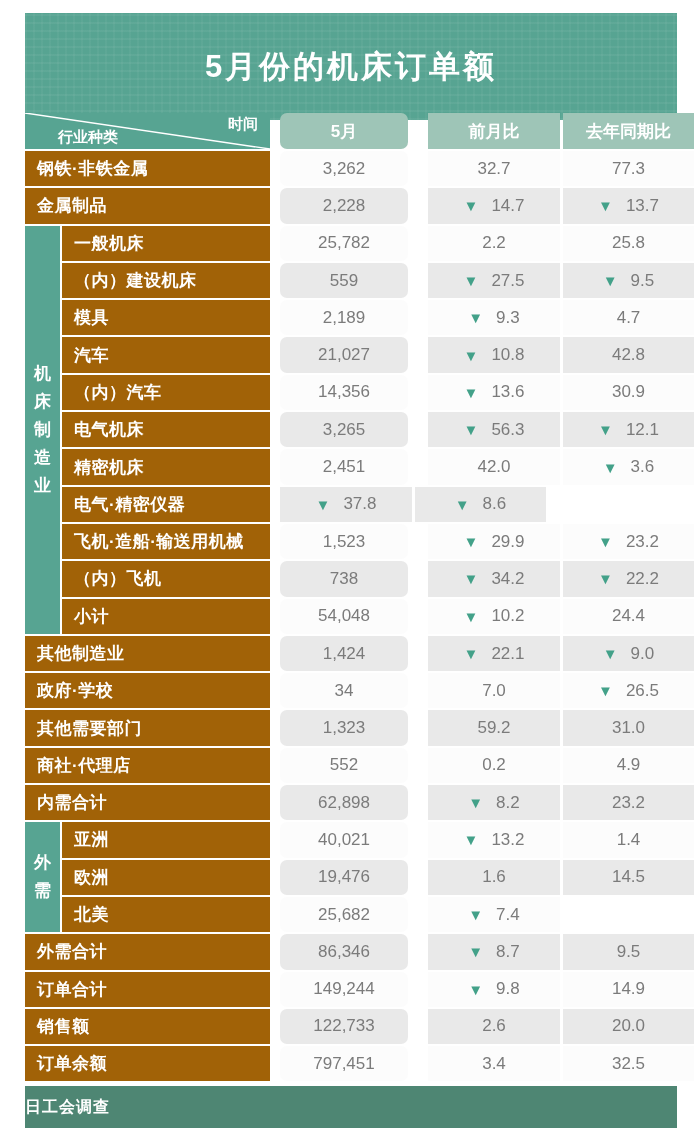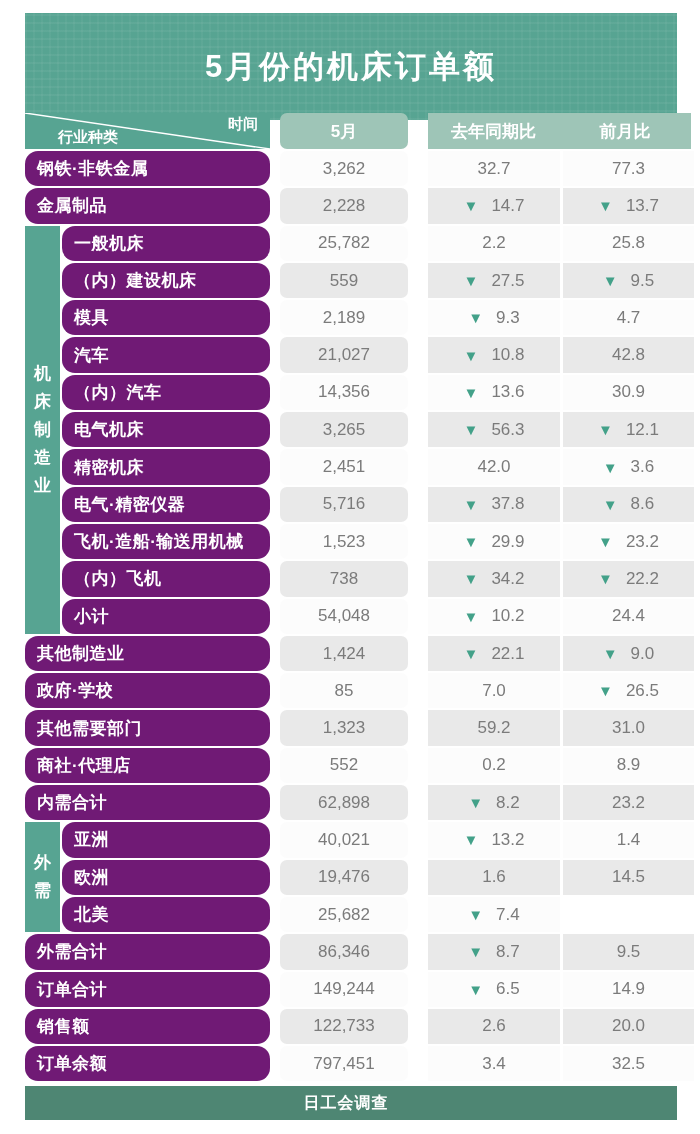--- a/index.html
+++ b/index.html
@@ -42,44 +42,43 @@
   .hcell{
     background:#9ec5b7;color:#ffffff;font-weight:bold;font-size:17px;
     display:flex;align-items:center;justify-content:center;flex:none;
   }
   .c1{width:128px;margin-right:20px;border-radius:7px;}
   .c2{width:132px;margin-right:3px;}
   .c3{width:131px;}
   .table-body{position:relative;}
   .row{display:flex;height:35.3px;margin-bottom:2px;}
   .label-cell{
-    width:245px;margin-right:10px;background:#701a75;color:#fff;
+    width:245px;margin-right:10px;background:#a16207;color:#fff;
     font-weight:bold;font-size:17px;display:flex;align-items:center;
     padding-left:12px;box-sizing:border-box;flex:none;
     letter-spacing:0.5px;
-    border-radius:13px;
   }
   .row.ingroup .label-cell{width:208px;margin-left:37px;}
   .vcell{
     display:flex;align-items:center;justify-content:center;
     font-size:17px;color:#7b7b7b;background:#fcfcfc;flex:none;
   }
   .row.alt .vcell{background:#e9e9e9;}
   .tri{
     color:#43a189;font-size:15px;margin-right:13px;line-height:1;
   }
   .group-cell{
     position:absolute;left:0;width:35px;background:#57a492;color:#fff;
     font-weight:bold;font-size:17px;line-height:1.65;
     display:flex;align-items:center;justify-content:center;
     text-align:center;white-space:pre-line;
   }
   .footer-bar{
-    margin-top:5px;height:34px;background:#4e8673;
-    display:flex;align-items:center;justify-content:center;
+    margin-top:5px;height:42px;background:#4e8673;
+    display:flex;align-items:center;justify-content:flex-start;
     padding-right:10px;box-sizing:border-box;
   }
   .footer-bar span{color:#ffffff;font-size:16px;font-weight:bold;letter-spacing:1px;}
 </style>
 </head>
 <body>
 
 <div class="page">
 
   <div class="title-bar">
@@ -90,22 +89,22 @@
 
     <div class="header-row">
       <div class="corner-cell">
         <svg viewBox="0 0 245 36" preserveAspectRatio="none">
           <line x1="0" y1="0" x2="245" y2="36" stroke="#ffffff" stroke-width="1.4"></line>
         </svg>
         <span class="corner-top">时间</span>
         <span class="corner-bottom">行业种类</span>
       </div>
       <div class="hcell c1">5月</div>
+      <div class="hcell c2">前月比</div>
       <div class="hcell c3">去年同期比</div>
-      <div class="hcell c2">前月比</div>
     </div>
 
     <div class="table-body">
         <div class="row">
           <div class="label-cell">钢铁·非铁金属</div>
           <div class="vcell c1">
             <span>3,262</span>
           </div>
           <div class="vcell c2">
             <span>32.7</span>
@@ -215,23 +214,20 @@
           <div class="vcell c2">
             <span>42.0</span>
           </div>
           <div class="vcell c3">
             <span class="tri">▼</span>
             <span>3.6</span>
           </div>
         </div>
         <div class="row alt ingroup">
           <div class="label-cell">电气·精密仪器</div>
-          <div class="vcell c1">
-            <span>5,716</span>
-          </div>
           <div class="vcell c2">
             <span class="tri">▼</span>
             <span>37.8</span>
           </div>
           <div class="vcell c3">
             <span class="tri">▼</span>
             <span>8.6</span>
           </div>
         </div>
         <div class="row ingroup">
@@ -285,21 +281,21 @@
             <span>22.1</span>
           </div>
           <div class="vcell c3">
             <span class="tri">▼</span>
             <span>9.0</span>
           </div>
         </div>
         <div class="row">
           <div class="label-cell">政府·学校</div>
           <div class="vcell c1">
-            <span>85</span>
+            <span>34</span>
           </div>
           <div class="vcell c2">
             <span>7.0</span>
           </div>
           <div class="vcell c3">
             <span class="tri">▼</span>
             <span>26.5</span>
           </div>
         </div>
         <div class="row alt">
@@ -316,21 +312,21 @@
         </div>
         <div class="row">
           <div class="label-cell">商社·代理店</div>
           <div class="vcell c1">
             <span>552</span>
           </div>
           <div class="vcell c2">
             <span>0.2</span>
           </div>
           <div class="vcell c3">
-            <span>8.9</span>
+            <span>4.9</span>
           </div>
         </div>
         <div class="row alt">
           <div class="label-cell">内需合计</div>
           <div class="vcell c1">
             <span>62,898</span>
           </div>
           <div class="vcell c2">
             <span class="tri">▼</span>
             <span>8.2</span>
@@ -387,21 +383,21 @@
             <span>9.5</span>
           </div>
         </div>
         <div class="row">
           <div class="label-cell">订单合计</div>
           <div class="vcell c1">
             <span>149,244</span>
           </div>
           <div class="vcell c2">
             <span class="tri">▼</span>
-            <span>6.5</span>
+            <span>9.8</span>
           </div>
           <div class="vcell c3">
             <span>14.9</span>
           </div>
         </div>
         <div class="row alt">
           <div class="label-cell">销售额</div>
           <div class="vcell c1">
             <span>122,733</span>
           </div>

